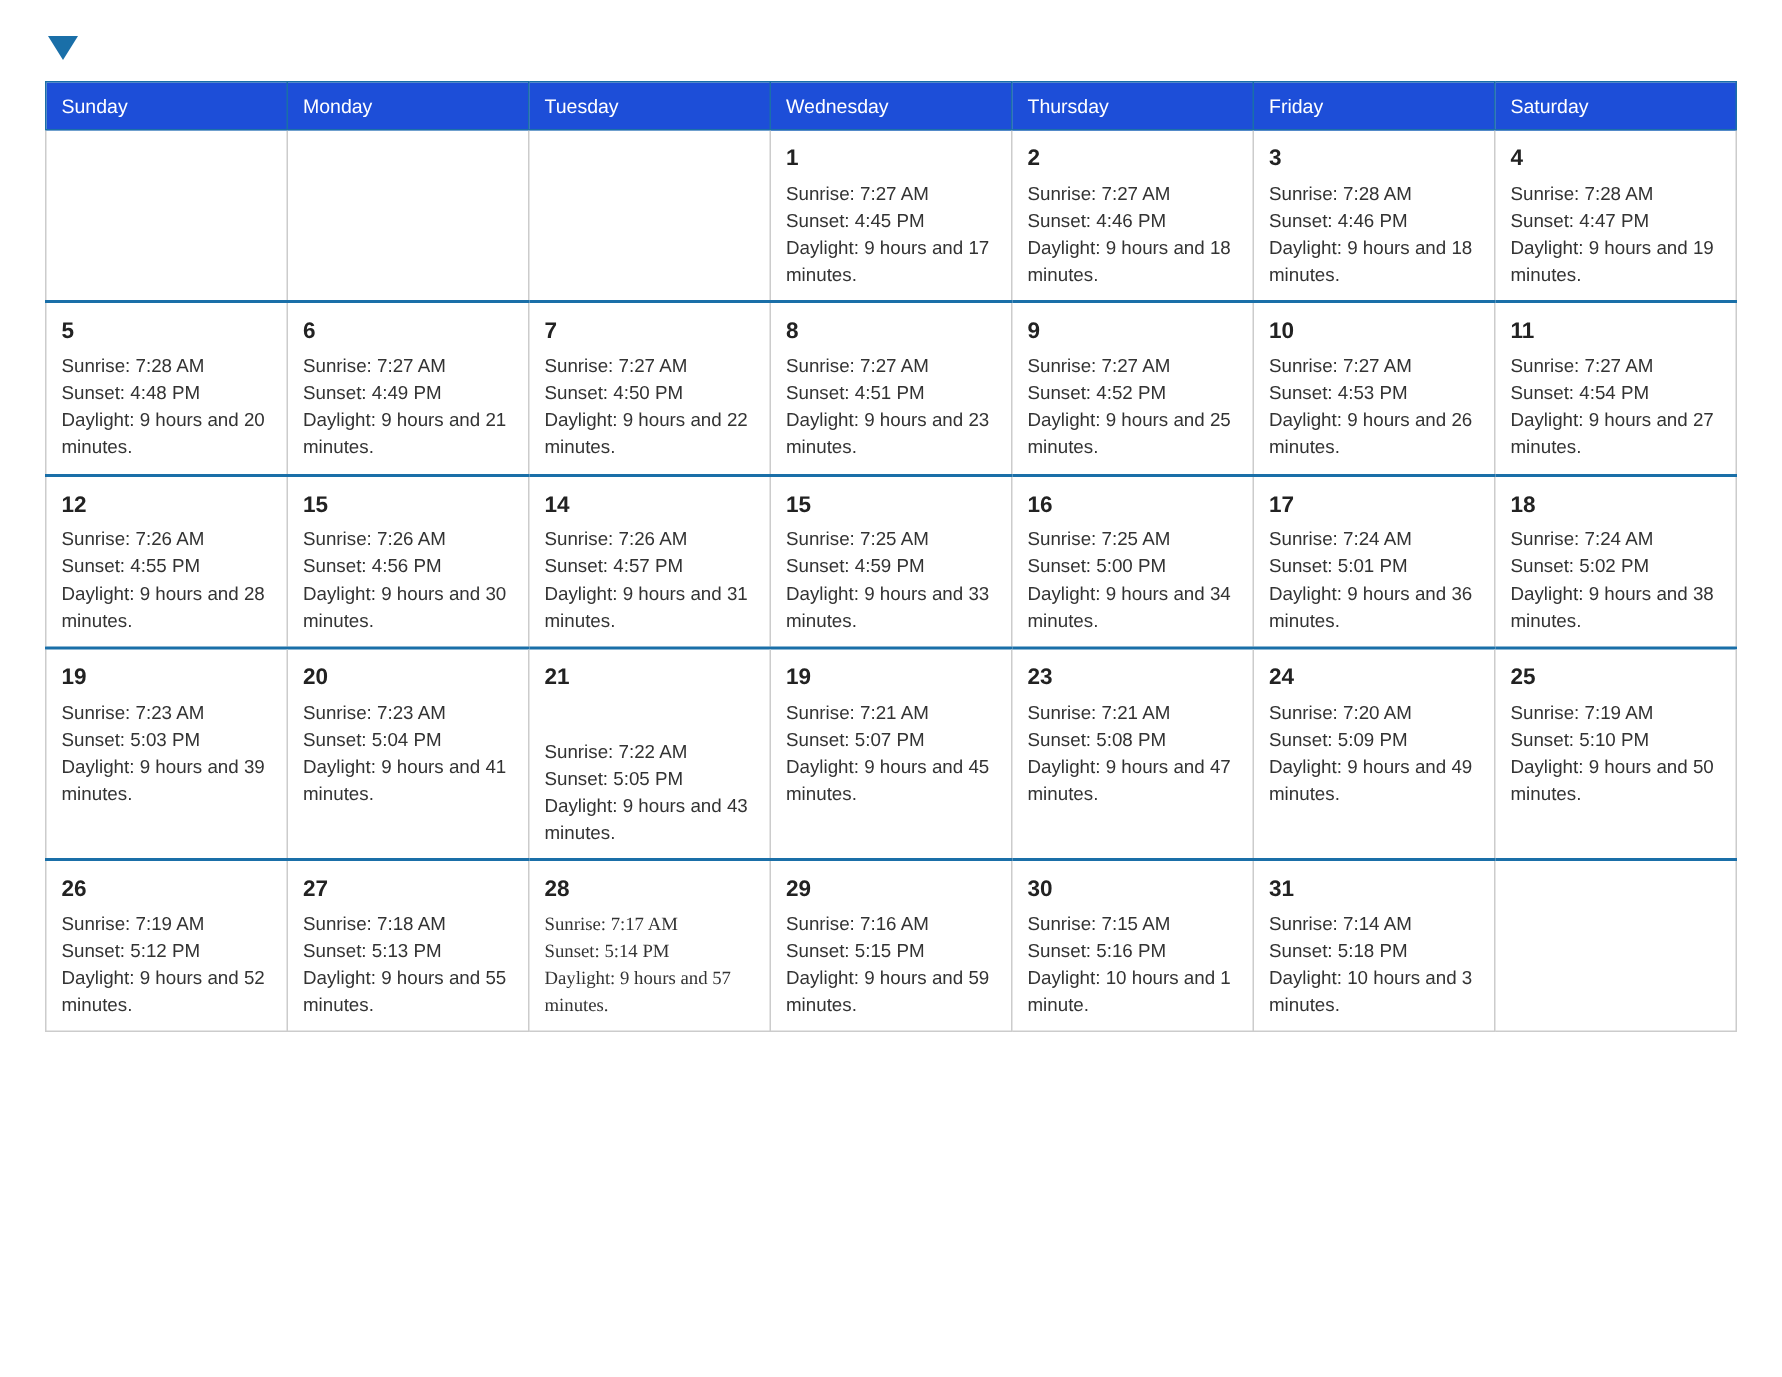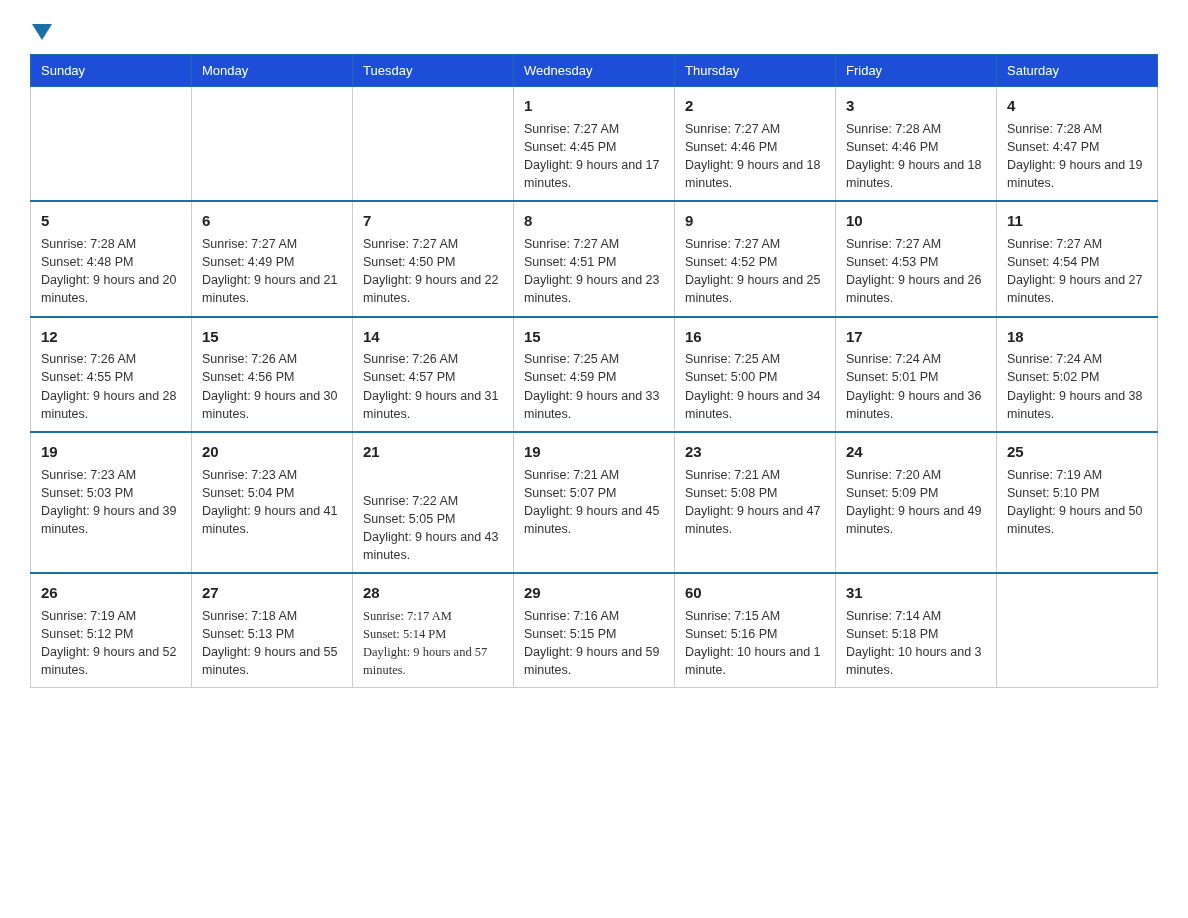--- a/index.html
+++ b/index.html
@@ -304,21 +304,21 @@
 Sunset: 5:14 PM
 Daylight: 9 hours and 57 minutes.</div>
         </td>
         <td>
           <span class="day-number">29</span>
           <div class="day-info" style="white-space: pre-line;">Sunrise: 7:16 AM
 Sunset: 5:15 PM
 Daylight: 9 hours and 59 minutes.</div>
         </td>
         <td>
-          <span class="day-number">60</span>
+          <span class="day-number">30</span>
           <div class="day-info" style="white-space: pre-line;">Sunrise: 7:15 AM
 Sunset: 5:16 PM
 Daylight: 10 hours and 1 minute.</div>
         </td>
         <td>
           <span class="day-number">31</span>
           <div class="day-info" style="white-space: pre-line;">Sunrise: 7:14 AM
 Sunset: 5:18 PM
 Daylight: 10 hours and 3 minutes.</div>
         </td>

